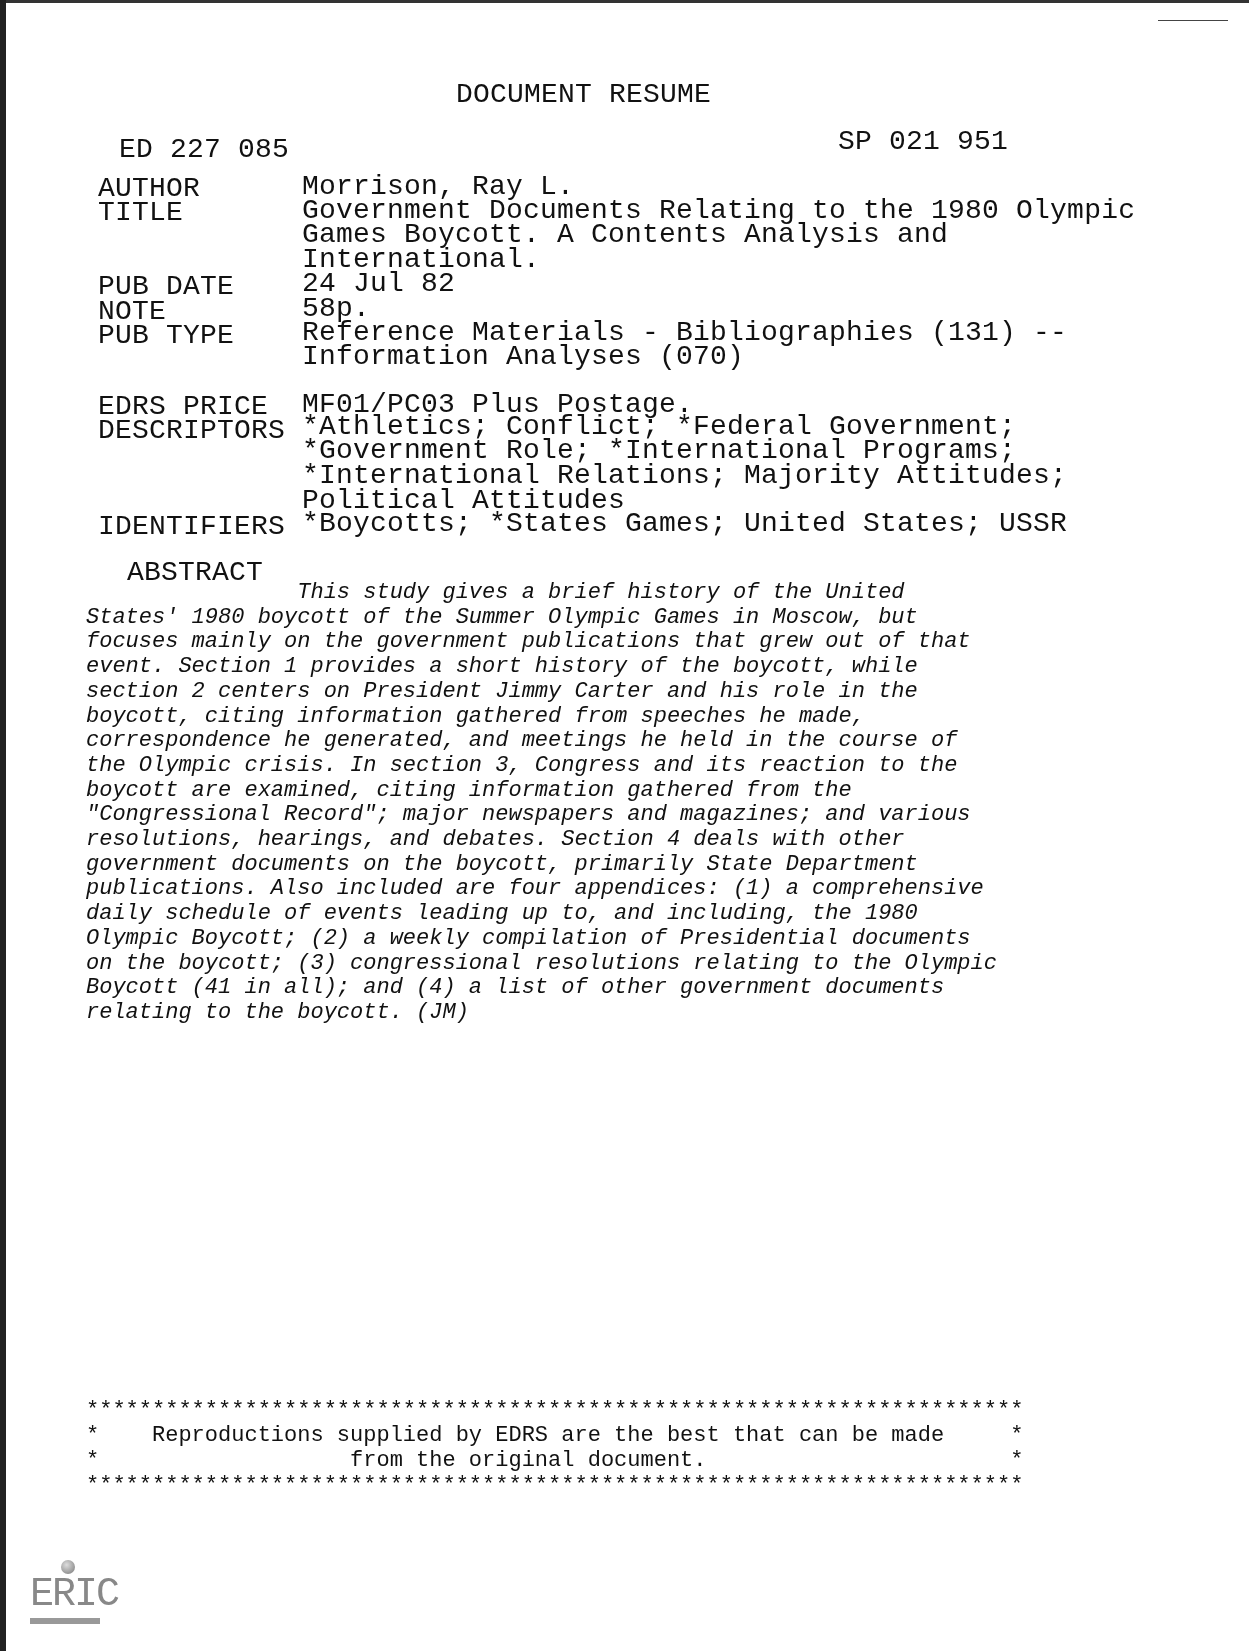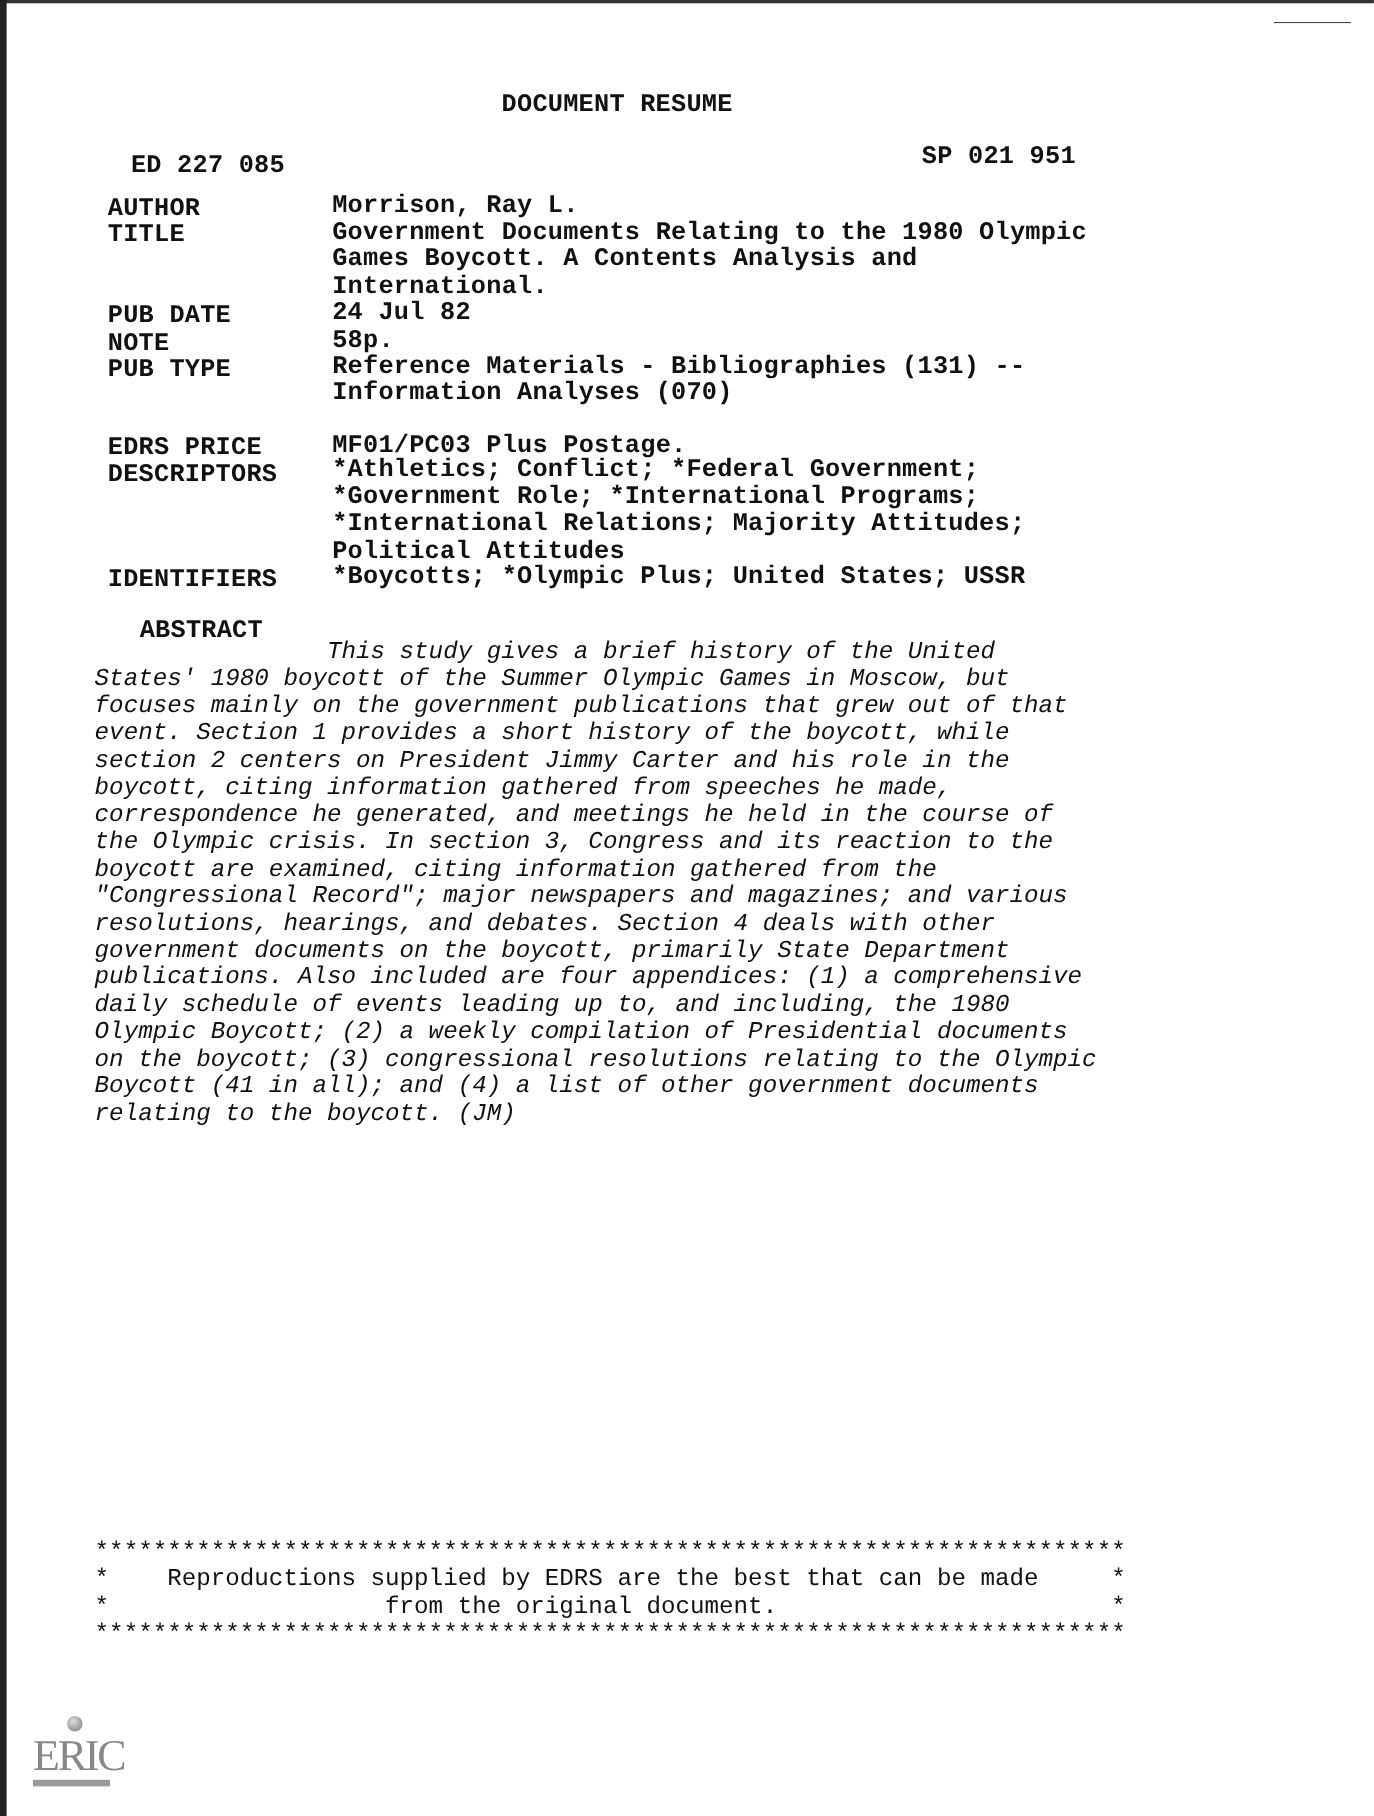--- a/index.html
+++ b/index.html
@@ -3,32 +3,32 @@
 <meta charset="utf-8">
 <style>
   html, body { margin:0; padding:0; }
   body {
     width:1249px; height:1651px; background:#ffffff; position:relative; overflow:hidden;
     font-family:"Liberation Mono","DejaVu Sans Mono",monospace; color:#111;
   }
   .left-edge { position:absolute; left:0; top:0; width:6px; height:1651px; background:#222; }
   .top-edge { position:absolute; left:0; top:0; width:1249px; height:3px; background:#333; }
   .tr-mark { position:absolute; left:1158px; top:20px; width:70px; height:1px; background:#444; }
-  .txt { position:absolute; font-size:23px; line-height:24px; white-space:pre; letter-spacing:0.2px;font-weight:bold; }
+  .txt { position:absolute; font-size:28px; line-height:24px; white-space:pre; letter-spacing:0.2px; }
   .title { left:456px; top:83px; }
   .ed { left:86px; top:138px;margin-left:33px; }
   .sp { left:838px; top:130px; }
   .lbl { left:98px; }
   .val { left:302px; }
   .abstract-head { left:86px; top:586px;margin-left:41px; }
   .abstract { position:absolute; left:86px; top:604px; width:1040px; font-size:22px; line-height:24.7px; white-space:pre;font-style:italic; }
   .box { position:absolute; left:86px; top:1420px; font-size:22px; line-height:25px; white-space:pre; }
   .eric { position:absolute; left:30px; top:1560px; width:70px; height:70px; }
   .eric .globe { position:absolute; left:31px; top:0; width:14px; height:14px; border-radius:50%; background:radial-gradient(circle at 40% 35%, #ddd, #777); }
-  .eric .word { position:absolute; left:0; top:12px; font-family:Liberation Serif, serif; font-size:40px; color:#888; letter-spacing:-2px; }
+  .eric .word { position:absolute; left:0; top:12px; font-family:Liberation Mono, monospace; font-size:40px; color:#888; letter-spacing:-2px; }
   .eric .bar { position:absolute; left:0; top:58px; width:70px; height:6px; background:#999; }
 </style>
 </head>
 <body>
 
 <div class="top-edge"></div>
 <div class="left-edge"></div>
 <div class="tr-mark"></div>
 
 <div class="txt title">DOCUMENT RESUME</div>
@@ -56,21 +56,21 @@
 <div class="txt lbl" style="top:395px">EDRS PRICE</div>
 <div class="txt val" style="top:393px">MF01/PC03 Plus Postage.</div>
 
 <div class="txt lbl" style="top:419px">DESCRIPTORS</div>
 <div class="txt val" style="top:415px">*Athletics; Conflict; *Federal Government;</div>
 <div class="txt val" style="top:439px">*Government Role; *International Programs;</div>
 <div class="txt val" style="top:464px">*International Relations; Majority Attitudes;</div>
 <div class="txt val" style="top:489px">Political Attitudes</div>
 
 <div class="txt lbl" style="top:515px">IDENTIFIERS</div>
-<div class="txt val" style="top:512px">*Boycotts; *Olympic Plus; United States; USSR</div>
+<div class="txt val" style="top:512px">*Boycotts; *States Games; United States; USSR</div>
 
 <div class="txt abstract-head" style="top:561px">ABSTRACT</div>
 <div class="abstract" style="top:581px">                This study gives a brief history of the United
 States' 1980 boycott of the Summer Olympic Games in Moscow, but
 focuses mainly on the government publications that grew out of that
 event. Section 1 provides a short history of the boycott, while
 section 2 centers on President Jimmy Carter and his role in the
 boycott, citing information gathered from speeches he made,
 correspondence he generated, and meetings he held in the course of
 the Olympic crisis. In section 3, Congress and its reaction to the

